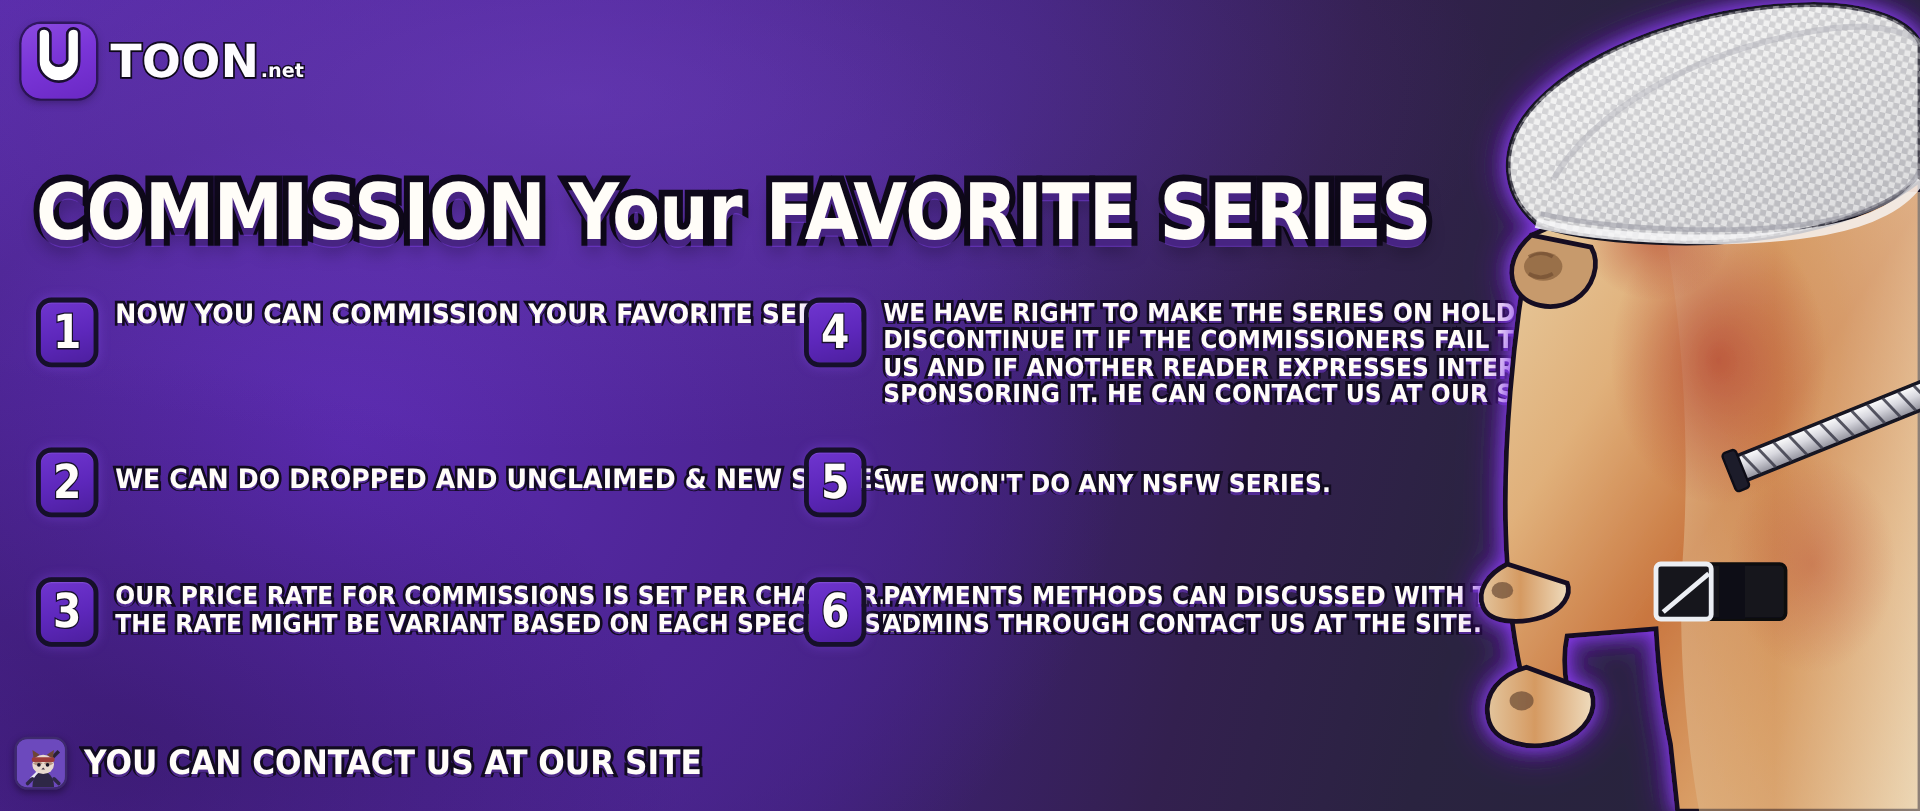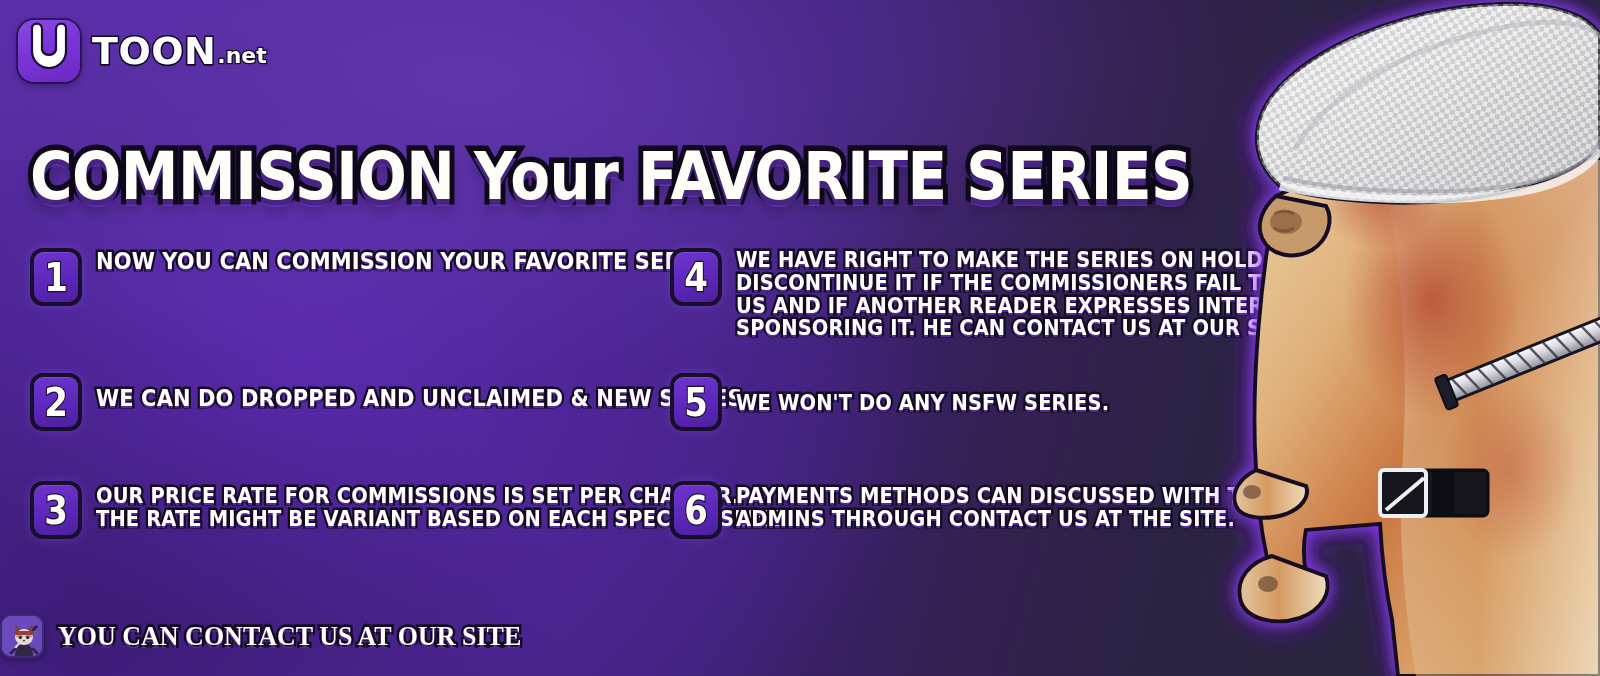--- a/index.html
+++ b/index.html
@@ -45,21 +45,21 @@
   }
   .logo-text .main {
     font-family:"DejaVu Sans", sans-serif;
     font-size:38px; font-weight:900; letter-spacing:.5px; line-height:1;
     color:#fdfcff;
     -webkit-text-stroke:3px #120a22;
     paint-order: stroke fill;
     text-shadow:0 2px 0 rgba(0,0,0,.35);
   }
   .logo-text .tld {
-    font-size:22px; font-weight:900; line-height:1;
+    font-size:16px; font-weight:900; line-height:1;
     color:#fdfcff; margin-bottom:3px;
     -webkit-text-stroke:2.5px #120a22;
     paint-order: stroke fill;
   }
 
   
   .headline {
     position:absolute; left:30px; top:144px;
     font-size:58px; line-height:1;
     font-weight:900; letter-spacing:-0.5px;
@@ -116,22 +116,22 @@
     paint-order: stroke fill;
     text-shadow:0 2px 0 rgba(125,65,225,.60);
     white-space:nowrap;
     transform:scaleY(1.06);
     transform-origin:left center;
   }
   .lines.tight .ln { font-size:19.5px; line-height:1.17; }
 
   
   .footer {
-    position:absolute; left:0; bottom:18px;
-    display:flex; align-items:center; gap:14px;font-family:Liberation Serif, serif;
+    position:absolute; left:12px; bottom:18px;
+    display:flex; align-items:center; gap:14px;
   }
   .footer-avatar {
     width:44px; height:44px; border-radius:11px;
     background:linear-gradient(160deg,#7a55c8 0%,#6a45b8 100%);
     border:2px solid #3e2a6e;
     position:relative; overflow:hidden;
     box-shadow:0 2px 6px rgba(0,0,0,.35);
   }
   .footer-avatar svg { position:absolute; left:0; top:0; }
   .footer-text {

